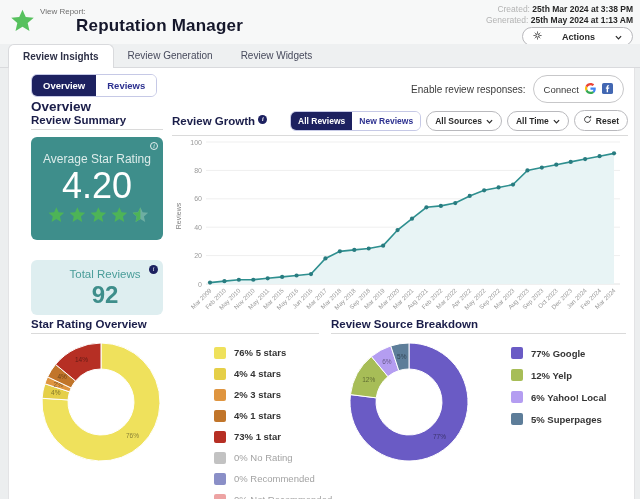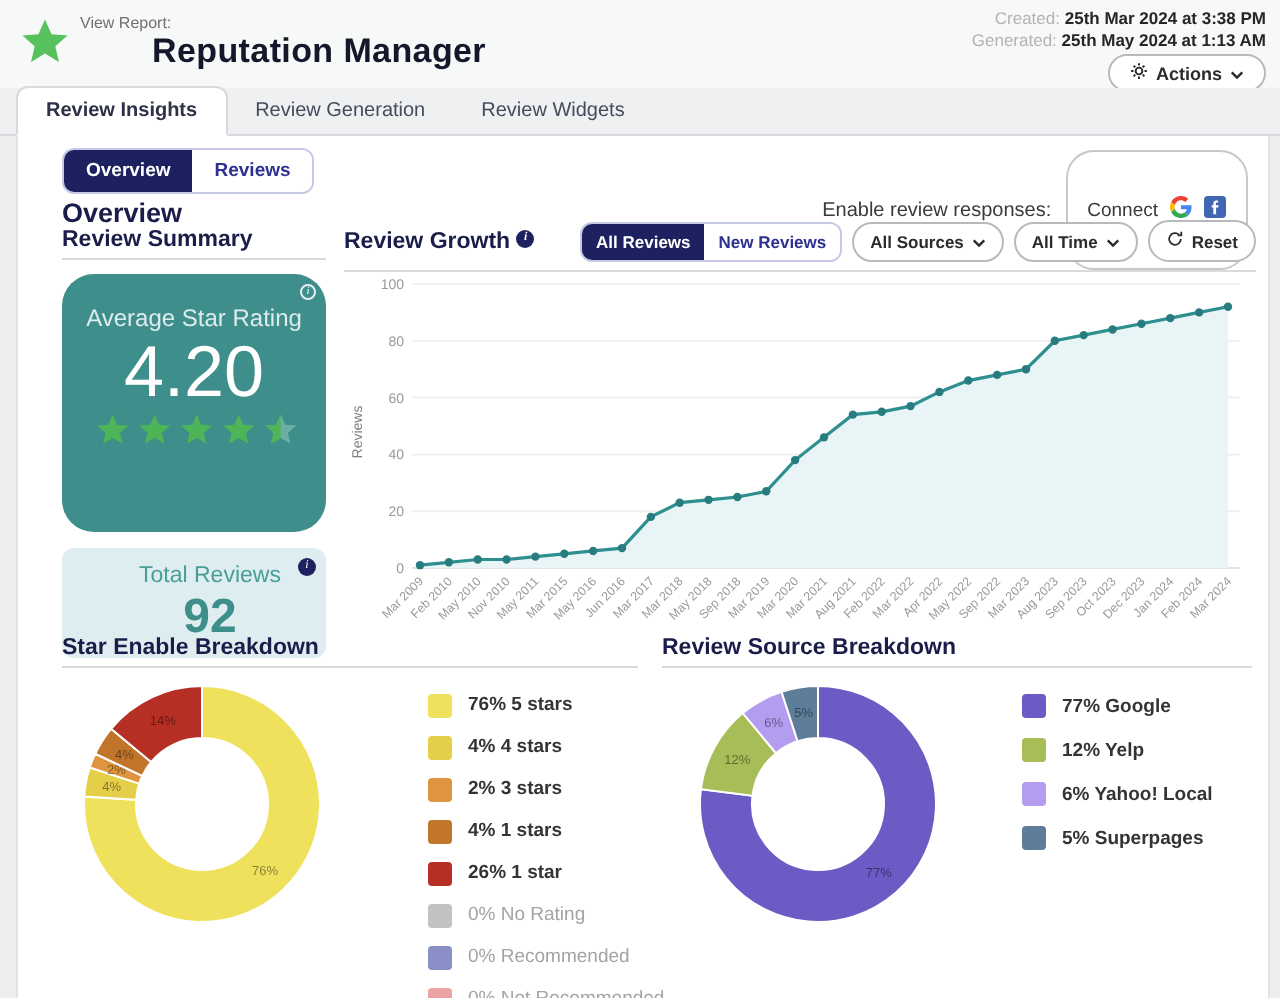--- a/index.html
+++ b/index.html
@@ -8,53 +8,53 @@
   .page { position:absolute; inset:0; }
 
   
   .header { position:absolute; top:0; left:0; right:0; height:44px; background:#f7f8f8; }
   .logo-star { position:absolute; left:9px; top:8px; }
   .view-report { position:absolute; left:40px; top:7px; font-size:8px; color:#6f6f6f; }
   .report-title { position:absolute; left:40px; top:16px; font-size:17px; font-weight:bold; color:#15172b; letter-spacing:.2px;margin-left:36px; }
   .meta { position:absolute; right:7px; top:4px; text-align:right; font-size:8.5px; line-height:11px; white-space:nowrap; }
   .meta .lbl { color:#b3b3b3; }
   .meta .val { color:#262626; font-weight:bold; }
-  .actions-btn { position:absolute; right:7px; top:27px; display:inline-flex; align-items:center; gap:4px;
+  .actions-btn { position:absolute; right:7px; top:27px; display:inline-flex; align-items:center; gap:20px;
     background:#fff; border:1px solid #b9b9bd; border-radius:12px; padding:3px 10px; font-size:9px; font-weight:bold; color:#2b2b2b; cursor:pointer; }
 
   
-  .tabstrip { position:absolute; top:44px; left:0; right:0; height:24px; background:#eef0f1; border-bottom:1px solid #d9dadd; display:flex; align-items:flex-end; padding-left:8px; }
+  .tabstrip { position:absolute; top:44px; left:0; right:0; height:24px; background:#eef0f1; border-bottom:1px solid #d9dadd; display:flex; align-items:center; padding-left:8px; }
   .tab { font-size:10px; color:#474a5c; padding:6px 14px 6px; cursor:pointer; }
   .tab.active { background:#fff; border:1px solid #d9dadd; border-bottom:1px solid #fff; border-radius:6px 6px 0 0; font-weight:bold; color:#2e3147; margin-bottom:-1px; }
 
   
   .panel { position:absolute; top:68px; left:8px; right:5px; bottom:0; background:#fff; border-left:1px solid #e3e3e5; border-right:1px solid #e3e3e5; }
 
   .seg { display:inline-flex; border:1px solid #c6c9e6; border-radius:6px; overflow:hidden; }
   .seg .seg-btn { font-size:9.5px; font-weight:bold; padding:5px 11px; cursor:pointer; background:#fff; color:#2d3190; }
   .seg .seg-btn.active { background:#1d2160; color:#fff; }
 
   .subnav-left { position:absolute; left:22px; top:6px; }
   .subnav-right { position:absolute; right:10px; top:7px; display:flex; align-items:center; gap:7px; }
   .enable-label { font-size:10px; color:#3a3a3a; }
-  .connect-pill { display:inline-flex; align-items:center; gap:6px; border:1px solid #c7c7c9; border-radius:14px; background:#fff; padding:20px 10px; cursor:pointer; }
+  .connect-pill { display:inline-flex; align-items:center; gap:6px; border:1px solid #c7c7c9; border-radius:14px; background:#fff; padding:4px 10px; cursor:pointer; }
   .connect-pill .txt { font-size:9.5px; color:#3a3a3a; }
 
   .page-heading { position:absolute; left:22px; top:31px; font-size:13.5px; font-weight:bold; color:#1a1d49; }
 
   .col-heading { font-size:11.5px; font-weight:bold; color:#1a1d49; padding-bottom:3px; border-bottom:1px solid #dadada; position:relative; }
   .info-dot { display:inline-block; width:9px; height:9px; border-radius:50%; background:#1d2160; color:#fff; font-size:6px; line-height:9px; text-align:center; font-style:italic; font-family:"Liberation Serif", serif; vertical-align:top; }
 
   
   .summary-col { position:absolute; left:22px; top:46px; width:132px; }
-  .avg-card { margin-top:7px; height:129px; border-radius:16px; background:#3e8e8b; position:relative; text-align:center; }
+  .avg-card { margin-top:7px; height:103px; border-radius:6px; background:#3e8e8b; position:relative; text-align:center; }
   .avg-card .info-dot { position:absolute; right:5px; top:5px; background:transparent; border:1px solid rgba(255,255,255,.85); width:8px; height:8px; line-height:7px; font-size:5.5px; }
   .avg-label { padding-top:15px; font-size:12px; color:#dcecea; }
   .avg-value { font-size:36px; color:#fff; line-height:40px; }
-  .total-card { margin-top:8px; height:55px; border-radius:6px; background:#deeef0; position:relative; text-align:center;padding-left:16px; }
+  .total-card { margin-top:20px; height:55px; border-radius:6px; background:#deeef0; position:relative; text-align:center;padding-left:16px; }
   .total-card .info-dot { position:absolute; right:5px; top:5px; }
   .total-label { padding-top:8px; font-size:11.5px; color:#4a9d99; }
   .total-value { font-size:24px; color:#3e8e8b; line-height:30px;font-weight:bold; }
 
   
   .growth-col { position:absolute; left:163px; top:42px; width:456px; }
   .growth-head { display:flex; justify-content:space-between; align-items:center; border-bottom:1px solid #dadada; padding-bottom:4px; }
   .growth-title { font-size:11.5px; font-weight:bold; color:#1a1d49; }
   .growth-controls { display:flex; align-items:center; gap:5px; }
   .seg.small .seg-btn { font-size:8.5px; padding:4px 7px; }
@@ -276,21 +276,21 @@
             <text transform="translate(371.8571428571429,153) rotate(-45)" text-anchor="end" font-size="6.2" fill="#9a9a9a">Sep 2023</text>
             <text transform="translate(386.2857142857143,153) rotate(-45)" text-anchor="end" font-size="6.2" fill="#9a9a9a">Oct 2023</text>
             <text transform="translate(400.7142857142857,153) rotate(-45)" text-anchor="end" font-size="6.2" fill="#9a9a9a">Dec 2023</text>
             <text transform="translate(415.14285714285717,153) rotate(-45)" text-anchor="end" font-size="6.2" fill="#9a9a9a">Jan 2024</text>
             <text transform="translate(429.57142857142856,153) rotate(-45)" text-anchor="end" font-size="6.2" fill="#9a9a9a">Feb 2024</text>
             <text transform="translate(444,153) rotate(-45)" text-anchor="end" font-size="6.2" fill="#9a9a9a">Mar 2024</text>
           </svg></div>
     </div>
 
     <div class="star-col">
-      <div class="col-heading">Star Enable Breakdown</div>
+      <div class="col-heading">Star Rating Overview</div>
       <div class="donut-wrap" id="star-donut"><svg width="128" height="128" viewBox="0 0 128 128">
             <path d="M64 5 A59 59 0 1 1 5.116423022731979 60.29535934777054 L31.06511796186704 61.927912855532675 A33 33 0 1 0 64 31 Z" fill="#efe15c" stroke="#fff" stroke-width="1"></path>
             <text x="95.4891668727197" y="99.53255686138492" text-anchor="middle" font-size="6.5" fill="rgba(0,0,0,0.45)">76%</text>
             <path d="M5.116423022731979 60.29535934777054 A59 59 0 0 1 7.887665538585935 45.767997331878114 L32.61513496225993 53.80243918562674 A33 33 0 0 0 31.06511796186704 61.927912855532675 Z" fill="#e5cf48" stroke="#fff" stroke-width="1"></path>
             <text x="18.81478646648032" y="57.38045952905668" text-anchor="middle" font-size="6.5" fill="rgba(0,0,0,0.45)">4%</text>
             <path d="M7.887665538585935 45.767997331878114 A59 59 0 0 1 10.615203904504845 38.87902179766071 L34.140707268621355 49.949283378352604 A33 33 0 0 0 32.61513496225993 53.80243918562674 Z" fill="#df9540" stroke="#fff" stroke-width="1"></path>
             <text x="21.23028164914043" y="49.066270576504834" text-anchor="middle" font-size="6.5" fill="rgba(0,0,0,0.45)">2%</text>
             <path d="M10.615203904504845 38.87902179766071 A59 59 0 0 1 18.539718676228446 26.391984604827293 L38.57306298839896 42.96500833829323 A33 33 0 0 0 34.140707268621355 49.949283378352604 Z" fill="#c1752a" stroke="#fff" stroke-width="1"></path>
             <text x="25.16091542690731" y="41.35196743096615" text-anchor="middle" font-size="6.5" fill="rgba(0,0,0,0.45)">4%</text>
             <path d="M18.539718676228446 26.391984604827293 A59 59 0 0 1 64.00000000000004 5 L64.00000000000001 31 A33 33 0 0 0 38.57306298839896 42.96500833829323 Z" fill="#b62f24" stroke="#fff" stroke-width="1"></path>
@@ -308,21 +308,21 @@
           <div class="legend-item">
             <span class="swatch" style="background: rgb(223, 149, 64);"></span>
             <span class="legend-text">2% 3 stars</span>
           </div>
           <div class="legend-item">
             <span class="swatch" style="background: rgb(193, 117, 42);"></span>
             <span class="legend-text">4% 1 stars</span>
           </div>
           <div class="legend-item">
             <span class="swatch" style="background: rgb(182, 47, 36);"></span>
-            <span class="legend-text">26% 1 star</span>
+            <span class="legend-text">73% 1 star</span>
           </div>
           <div class="legend-item muted">
             <span class="swatch" style="background: rgb(194, 194, 194);"></span>
             <span class="legend-text">0% No Rating</span>
           </div>
           <div class="legend-item muted">
             <span class="swatch" style="background: rgb(138, 143, 199);"></span>
             <span class="legend-text">0% Recommended</span>
           </div>
           <div class="legend-item muted">

